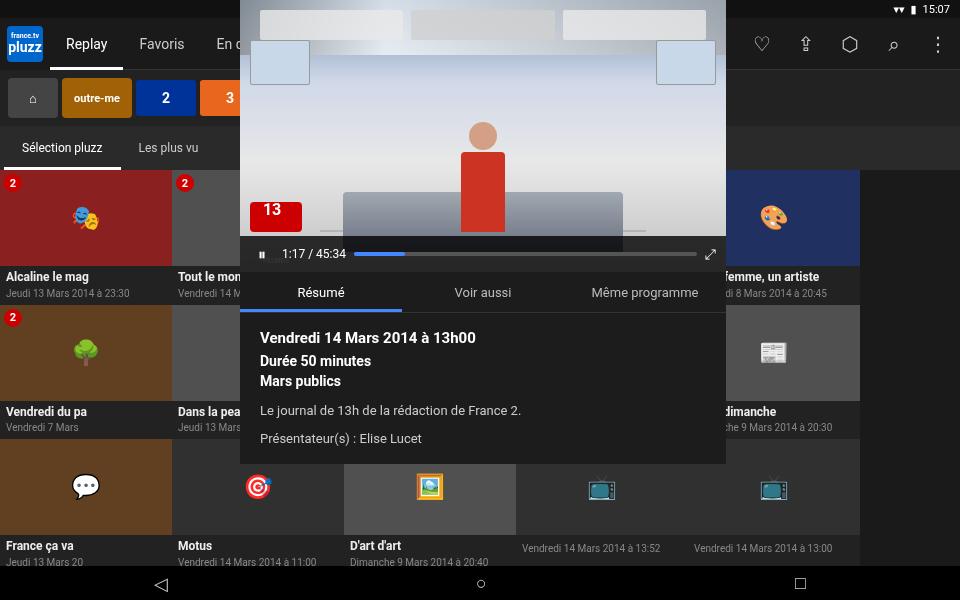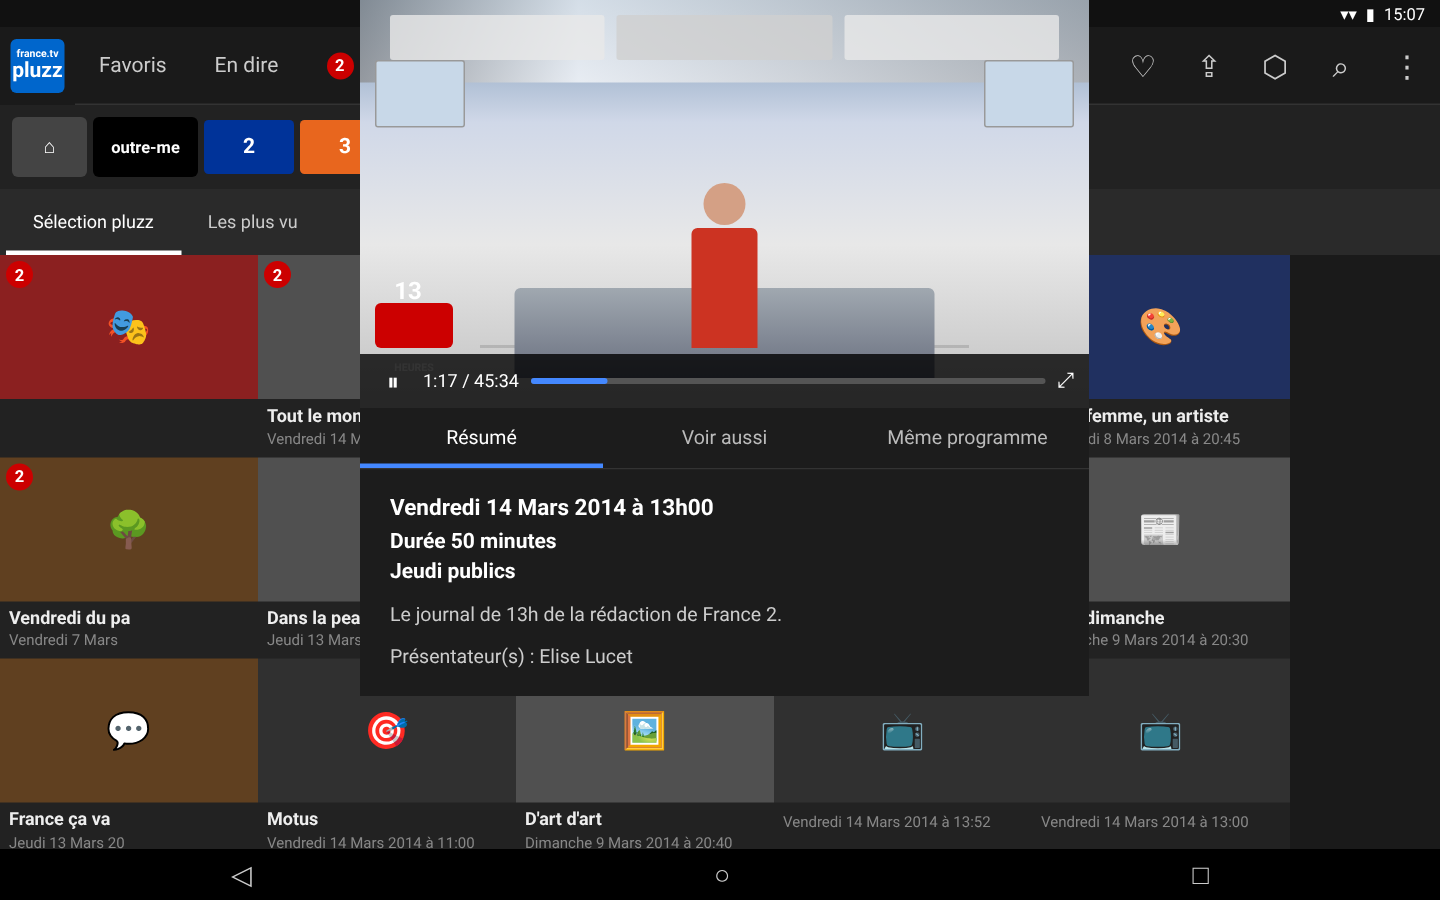--- a/index.html
+++ b/index.html
@@ -148,21 +148,21 @@
       font-size: 13px;
       font-weight: bold;
       flex-shrink: 0;
     }
     .channel-home {
       background: #444;
       color: #fff;
       min-width: 50px;
     }
     .channel-outremer {
-      background: #000000;
+      background: #a16207;
       color: #fff;
       font-size: 11px;
       min-width: 70px;
     }
 
     
     #sub-tabs {
       position: absolute;
       top: 126px;
       left: 0; right: 0;
@@ -338,21 +338,21 @@
 
     .channel-watermark {
       position: absolute;
       bottom: 40px;
       left: 10px;
       width: 52px;
       height: 30px;
       background: #cc0000;
       border-radius: 4px;
       display: flex;
-      align-items: center;
+      align-items: flex-start;
       justify-content: center;
       color: #fff;
       font-size: 13px;
       font-weight: bold;
     }
 
     #video-controls {
       position: absolute;
       bottom: 0;
       left: 0; right: 0;
@@ -526,20 +526,23 @@
   <span>15:07</span>
 </div>
 
 <div id="top-nav">
   <div id="logo">
     <div class="logo-box">
       <span class="logo-top">france.tv</span>
       <span class="logo-mid">pluzz</span>
     </div>
   </div>
+  <div class="nav-tab active">
+    <span>Replay</span>
+  </div>
   <div class="nav-tab">
     <span>Favoris</span>
   </div>
   <div class="nav-tab">
     <span>En dire</span>
   </div>
   <div class="nav-tab" style="display:flex;align-items:center;gap:4px;">
     <span class="nav-channel-badge">2</span>
     <span>Journal</span>
   </div>
@@ -581,20 +584,24 @@
 </div>
 
 <div id="content">
   <div class="thumb-grid">
 
     <div class="thumb-item">
       <div class="thumb-img bg-red">
         <div class="thumb-img-inner">🎭</div>
         <div class="thumb-badge">2</div>
       </div>
+      <div class="thumb-info">
+        <div class="thumb-title">Alcaline le mag</div>
+        <div class="thumb-date">Jeudi 13 Mars 2014 à 23:30</div>
+      </div>
     </div>
     <div class="thumb-item">
       <div class="thumb-img bg-gray">
         <div class="thumb-img-inner">📺</div>
         <div class="thumb-badge">2</div>
       </div>
       <div class="thumb-info">
         <div class="thumb-title">Tout le monde</div>
         <div class="thumb-date">Vendredi 14 M</div>
       </div>
@@ -773,21 +780,21 @@
       <div class="info-tab">
         <span>Voir aussi</span>
       </div>
       <div class="info-tab">
         <span>Même programme</span>
       </div>
     </div>
     <div id="info-content">
       <div class="info-datetime">Vendredi 14 Mars 2014 à 13h00</div>
       <div class="info-duration">Durée 50 minutes</div>
-      <div class="info-audience">Jeudi publics</div>
+      <div class="info-audience">Mars publics</div>
       <div class="info-description">Le journal de 13h de la rédaction de France 2.</div>
       <div class="info-presenter">Présentateur(s) : Elise Lucet</div>
     </div>
   </div>
 </div>
 
 <div id="system-bar">
   <div class="sys-icon">◁</div>
   <div class="sys-icon">○</div>
   <div class="sys-icon">□</div>

